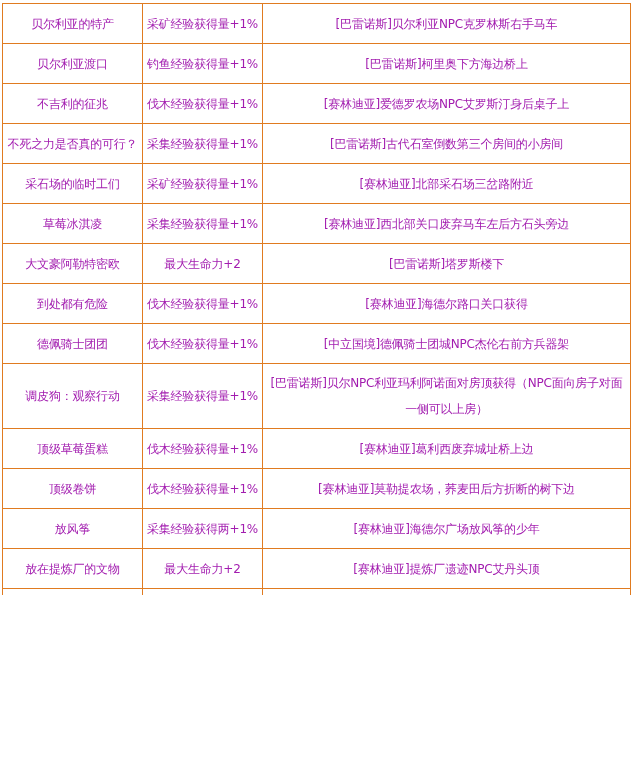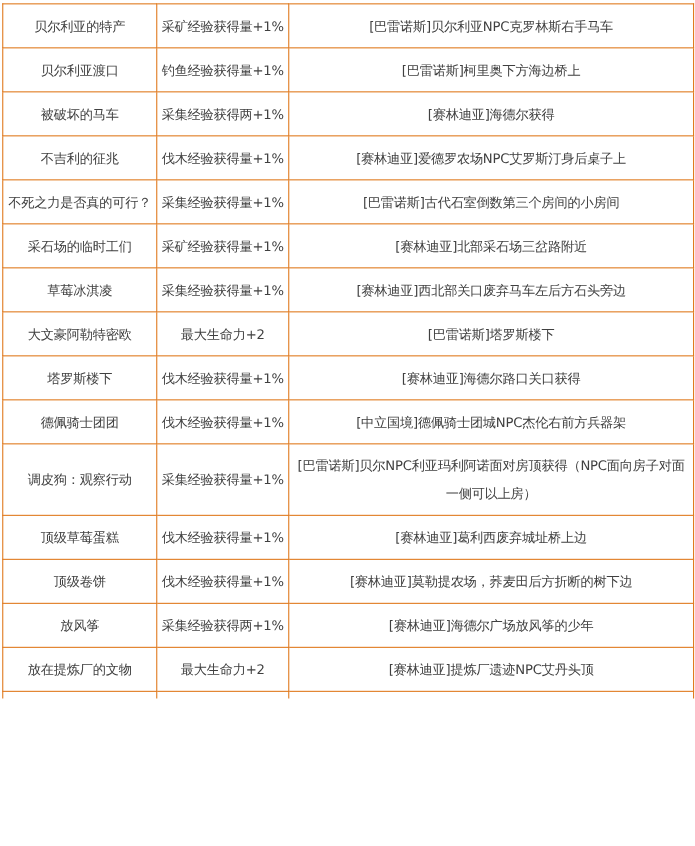--- a/index.html
+++ b/index.html
@@ -4,21 +4,21 @@
   <style>
     html, body { margin: 0; padding: 0; background: #ffffff; }
     body { width: 632px; height: 769px; overflow: hidden; position: relative; }
     .tbl-wrap { position: absolute; left: 2px; top: 3px; }
     table {
       border-collapse: collapse;
       table-layout: fixed;
       width: 628px;
       font-family: "DejaVu Sans", "Liberation Sans", sans-serif;
       font-size: 12px;
-      color: #404040;
+      color: #a21caf;
     }
     td {
       border: 1.5px solid #e07b20;
       text-align: center;
       vertical-align: middle;
       padding: 0 2px;
       height: 40px;
       box-sizing: border-box;
       line-height: 26px;
       white-space: normal;
@@ -40,25 +40,20 @@
           <td class="c1">贝尔利亚的特产</td>
           <td class="c2">采矿经验获得量+1%</td>
           <td class="c3">[巴雷诺斯]贝尔利亚NPC克罗林斯右手马车</td>
         </tr>
       <tr>
           <td class="c1">贝尔利亚渡口</td>
           <td class="c2">钓鱼经验获得量+1%</td>
           <td class="c3">[巴雷诺斯]柯里奥下方海边桥上</td>
         </tr>
       <tr>
-          <td class="c1">被破坏的马车</td>
-          <td class="c2">采集经验获得两+1%</td>
-          <td class="c3">[赛林迪亚]海德尔获得</td>
-        </tr>
-      <tr>
           <td class="c1">不吉利的征兆</td>
           <td class="c2">伐木经验获得量+1%</td>
           <td class="c3">[赛林迪亚]爱德罗农场NPC艾罗斯汀身后桌子上</td>
         </tr>
       <tr>
           <td class="c1">不死之力是否真的可行？</td>
           <td class="c2">采集经验获得量+1%</td>
           <td class="c3">[巴雷诺斯]古代石室倒数第三个房间的小房间</td>
         </tr>
       <tr>
@@ -70,21 +65,21 @@
           <td class="c1">草莓冰淇凌</td>
           <td class="c2">采集经验获得量+1%</td>
           <td class="c3">[赛林迪亚]西北部关口废弃马车左后方石头旁边</td>
         </tr>
       <tr>
           <td class="c1">大文豪阿勒特密欧</td>
           <td class="c2">最大生命力+2</td>
           <td class="c3">[巴雷诺斯]塔罗斯楼下</td>
         </tr>
       <tr>
-          <td class="c1">塔罗斯楼下</td>
+          <td class="c1">到处都有危险</td>
           <td class="c2">伐木经验获得量+1%</td>
           <td class="c3">[赛林迪亚]海德尔路口关口获得</td>
         </tr>
       <tr>
           <td class="c1">德佩骑士团团</td>
           <td class="c2">伐木经验获得量+1%</td>
           <td class="c3">[中立国境]德佩骑士团城NPC杰伦右前方兵器架</td>
         </tr>
       <tr class="tall">
           <td class="c1">调皮狗：观察行动</td>

